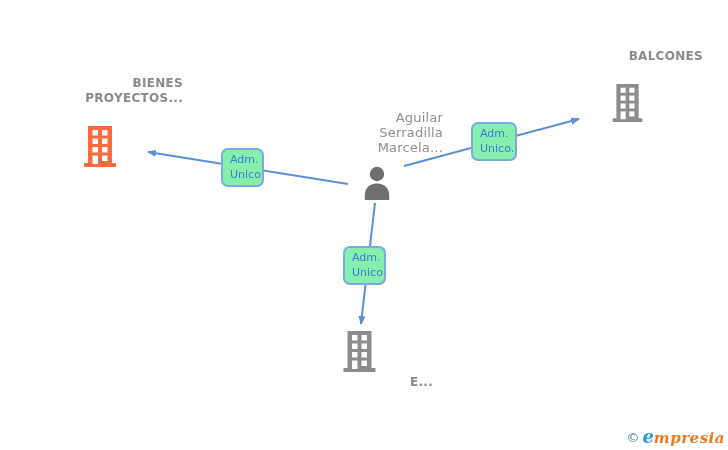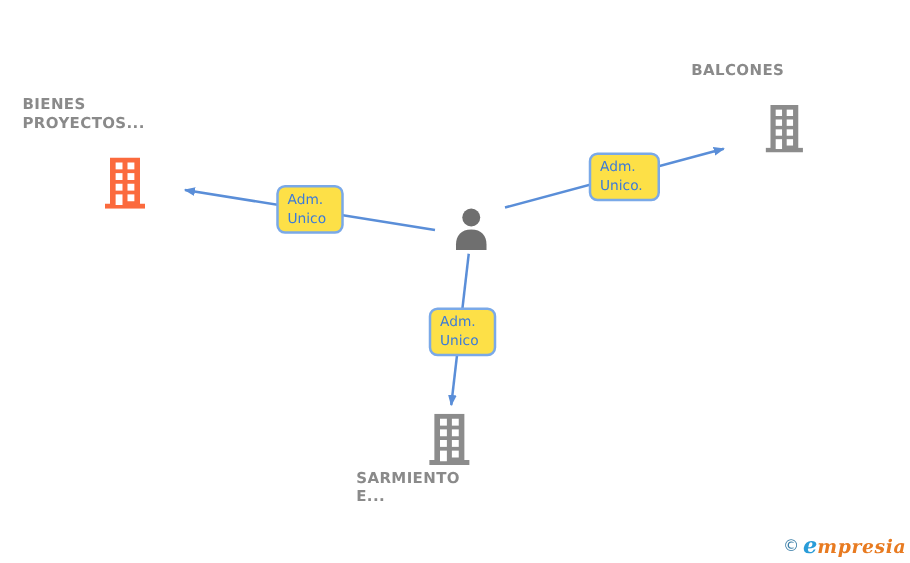--- a/index.html
+++ b/index.html
@@ -22,21 +22,21 @@
     z-index: 1;
   }
   svg.edges line {
     stroke: #5a8ed8;
     stroke-width: 2;
     fill: none;
   }
   .node-label {
     position: absolute;
     z-index: 3;
-    text-align: left;
+    text-align: right;
     color: #8a8a8a;
     font-size: 12px;
     font-weight: bold;
     line-height: 15px;
     letter-spacing: 0.3px;
     cursor: pointer;
   }
   .node-label span { display: block; white-space: pre; }
   .person-label {
     font-weight: normal;
@@ -49,27 +49,27 @@
     position: absolute;
     z-index: 3;
     cursor: pointer;
   }
   .building-gray  { fill: #8c8c8c; }
   .building-orange{ fill: #fb6a3d; }
   .person-fill    { fill: #6f6f6f; }
   .edge-label {
     position: absolute;
     z-index: 4;
-    background: #fde047;
+    background: #86efac;
     border: 2px solid #7aa9e8;
     border-radius: 7px;
     color: #3b7ad9;
     font-size: 11px;
     line-height: 15px;
-    padding: 2px 12px 3px 7px;
+    padding: 2px 1px 3px 7px;
     text-align: left;
   }
   .edge-label span { display: block; white-space: pre; }
   .watermark {
     position: absolute;
     right: 3px;
     bottom: 3px;
     z-index: 5;
     font-style: italic;
     font-family: "DejaVu Serif", "Liberation Serif", serif;
@@ -140,20 +140,25 @@
       <rect x="19" y="4" width="5.5" height="5.5"></rect>
       <rect x="9.5" y="12.5" width="5.5" height="5.5"></rect>
       <rect x="19" y="12.5" width="5.5" height="5.5"></rect>
       <rect x="9.5" y="21" width="5.5" height="5.5"></rect>
       <rect x="19" y="21" width="5.5" height="5.5"></rect>
       <rect x="19" y="29.5" width="5.5" height="5.5"></rect>
       <rect x="9.5" y="29.5" width="5.5" height="8.5"></rect>
     </g>
   </svg>
 
+  <div class="node-label person-label" style="left:303px; top:110px; width:140px;">
+    <span>Aguilar</span>
+    <span>Serradilla</span>
+    <span>Marcela...</span>
+  </div>
   <svg class="node-icon" style="left:362px; top:166px;" width="30" height="34" viewBox="0 0 30 34">
     <g class="person-fill">
       <circle cx="15" cy="8" r="7.2"></circle>
       <path d="M15 17.5 c-8.2 0 -12.2 5 -12.2 12 v4.5 h24.4 v-4.5 c0 -7 -4 -12 -12.2 -12 z"></path>
     </g>
   </svg>
 
   <div class="node-label" style="left:553px; top:49px; width:150px;">
     <span>BALCONES</span>
   </div>
@@ -184,21 +189,20 @@
       <rect x="19" y="4" width="5.5" height="5.5"></rect>
       <rect x="9.5" y="12.5" width="5.5" height="5.5"></rect>
       <rect x="19" y="12.5" width="5.5" height="5.5"></rect>
       <rect x="9.5" y="21" width="5.5" height="5.5"></rect>
       <rect x="19" y="21" width="5.5" height="5.5"></rect>
       <rect x="19" y="29.5" width="5.5" height="5.5"></rect>
       <rect x="9.5" y="29.5" width="5.5" height="8.5"></rect>
     </g>
   </svg>
   <div class="node-label" style="left:285px; top:375px; width:148px;">
-    <span>SARMIENTO</span>
     <span>E...</span>
   </div>
 
   <div class="watermark">
     <span class="wm-copy">©</span><span class="wm-e">e</span><span class="wm-rest">mpresia</span>
   </div>
 
 </div>
 
 </body></html>

